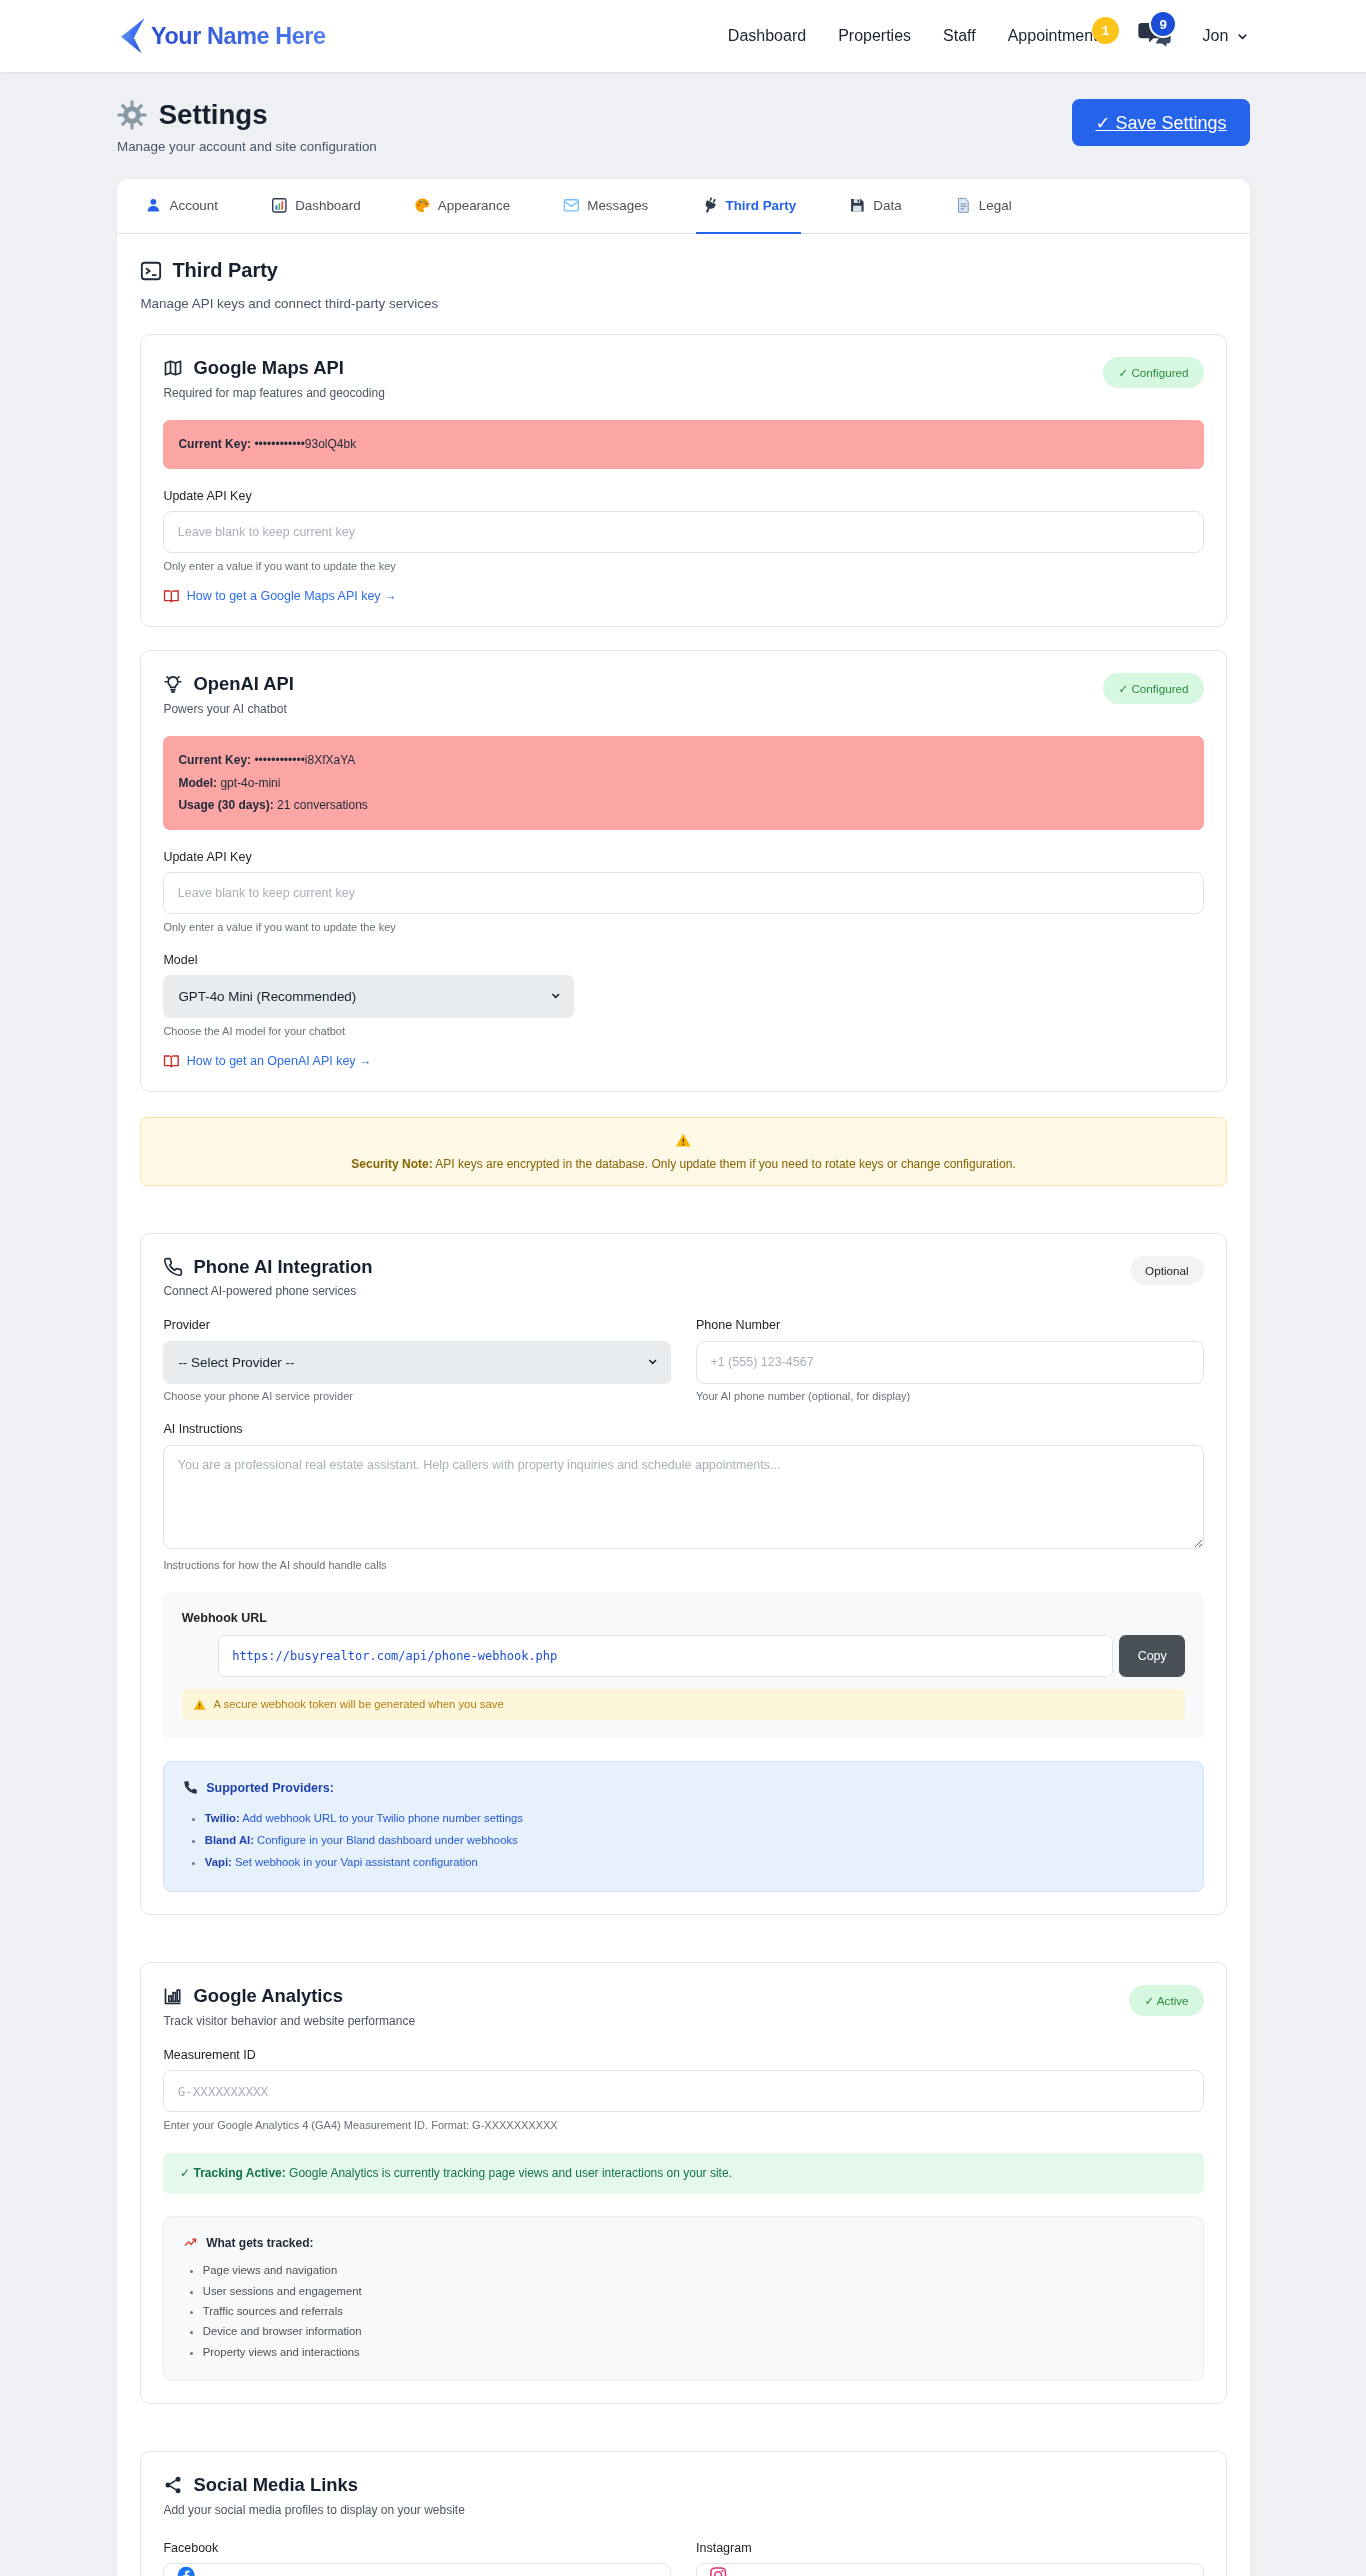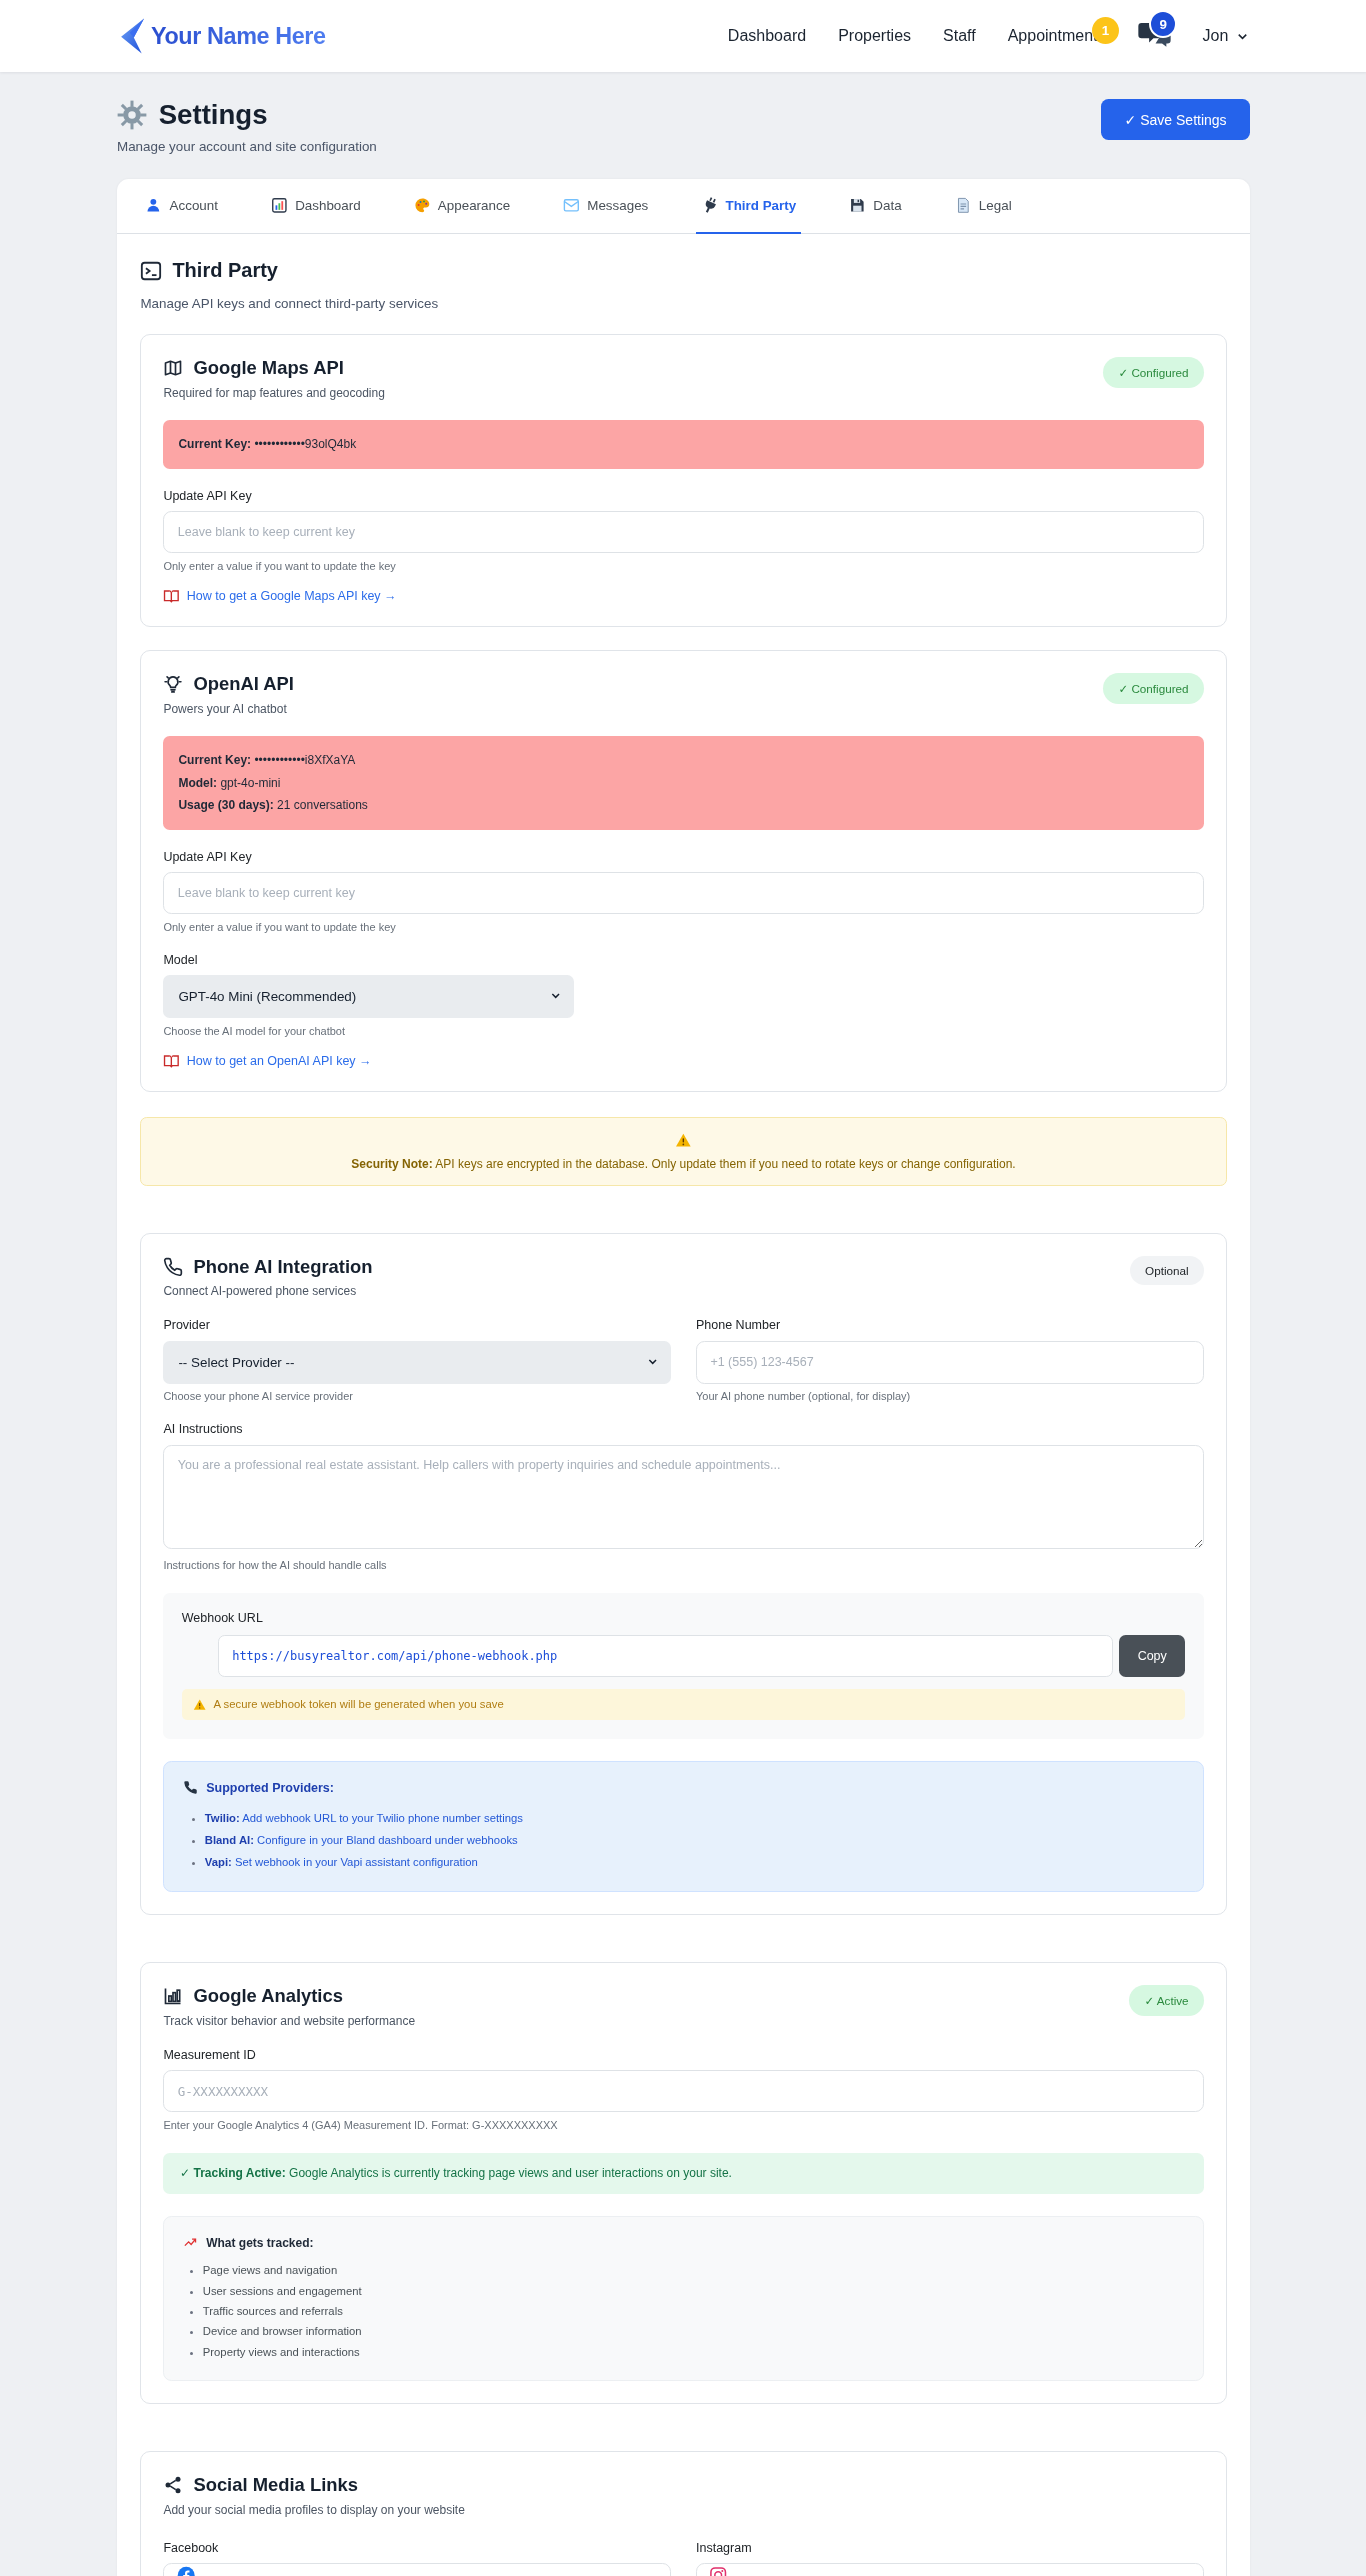--- a/index.html
+++ b/index.html
@@ -35,22 +35,22 @@
   }
   .user-menu { display:flex; align-items:center; gap:6.7px; cursor:pointer; font-size:16px; color:#1b2430; }
 
   
   .container { width:1133px; margin:0 auto; padding-top:27px; }
   .page-head { display:flex; justify-content:space-between; align-items:flex-start; }
   .page-title { display:flex; align-items:center; gap:11.7px; font-size:27.6px; font-weight:800; color:#16202e; }
   .page-subtitle { margin-top:8.4px; font-size:13.4px; color:#4a5568; }
   .btn-save {
     background:#2563eb; color:#fff; border:none; border-radius:7.5px;
-    padding:12.5px 23.4px; font-size:14px; font-weight:500; cursor:pointer;
-    display:inline-flex; align-items:center; gap:6.7px; font-family:inherit;
+    padding:12.5px 23.4px; font-size:18px; font-weight:500; cursor:pointer;
+    display:inline-flex; align-items:center; gap:6.7px; font-family:inherit;text-decoration:underline;
   }
 
   
   .main-card { margin-top:25px; border-radius:11.7px; background:#fff; box-shadow:0 0.8px 2.5px rgba(20,30,50,.06); }
   .tabbar {
     display:flex; gap:43px; align-items:stretch; height:55px; padding:0 23.4px;
     border-bottom:0.8px solid #dde1e6;
   }
   .tab {
     display:flex; align-items:center; gap:7.5px; font-size:13.4px; color:#495057;
@@ -103,21 +103,21 @@
 
   .two-col { display:grid; grid-template-columns:1fr 1fr; column-gap:25px; }
 
   textarea.text-area {
     margin-top:8.4px; width:100%; height:104px; border:0.8px solid #dee2e6; border-radius:8.4px;
     padding:11.7px 13.4px; font-size:12.5px; color:#212529; font-family:inherit; resize:vertical; outline:none;
   }
   textarea.text-area::placeholder { color:#a8b0ba; }
 
   .webhook-box { background:#f8f9fa; border-radius:6.7px; padding:18.4px; margin-top:22px; }
-  .webhook-label { font-size:12.5px; color:#212529; font-weight:400; }
+  .webhook-label { font-size:12.5px; color:#212529; font-weight:700; }
   .webhook-row { display:flex; gap:6.7px; margin-top:10px; }
   .webhook-input {
     flex:1; height:42px; border:0.8px solid #dee2e6; border-radius:6.7px; background:#fff;
     padding:0 13.4px; font-family:"DejaVu Sans Mono","Liberation Mono",monospace; font-size:12px; color:#1d4ed8; outline:none;margin-left:36px;
   }
   .btn-copy {
     background:#495057; color:#fff; border:none; border-radius:6.7px; padding:0 18.4px;
     font-size:12.5px; cursor:pointer; font-family:inherit;
   }
   .webhook-warn {

